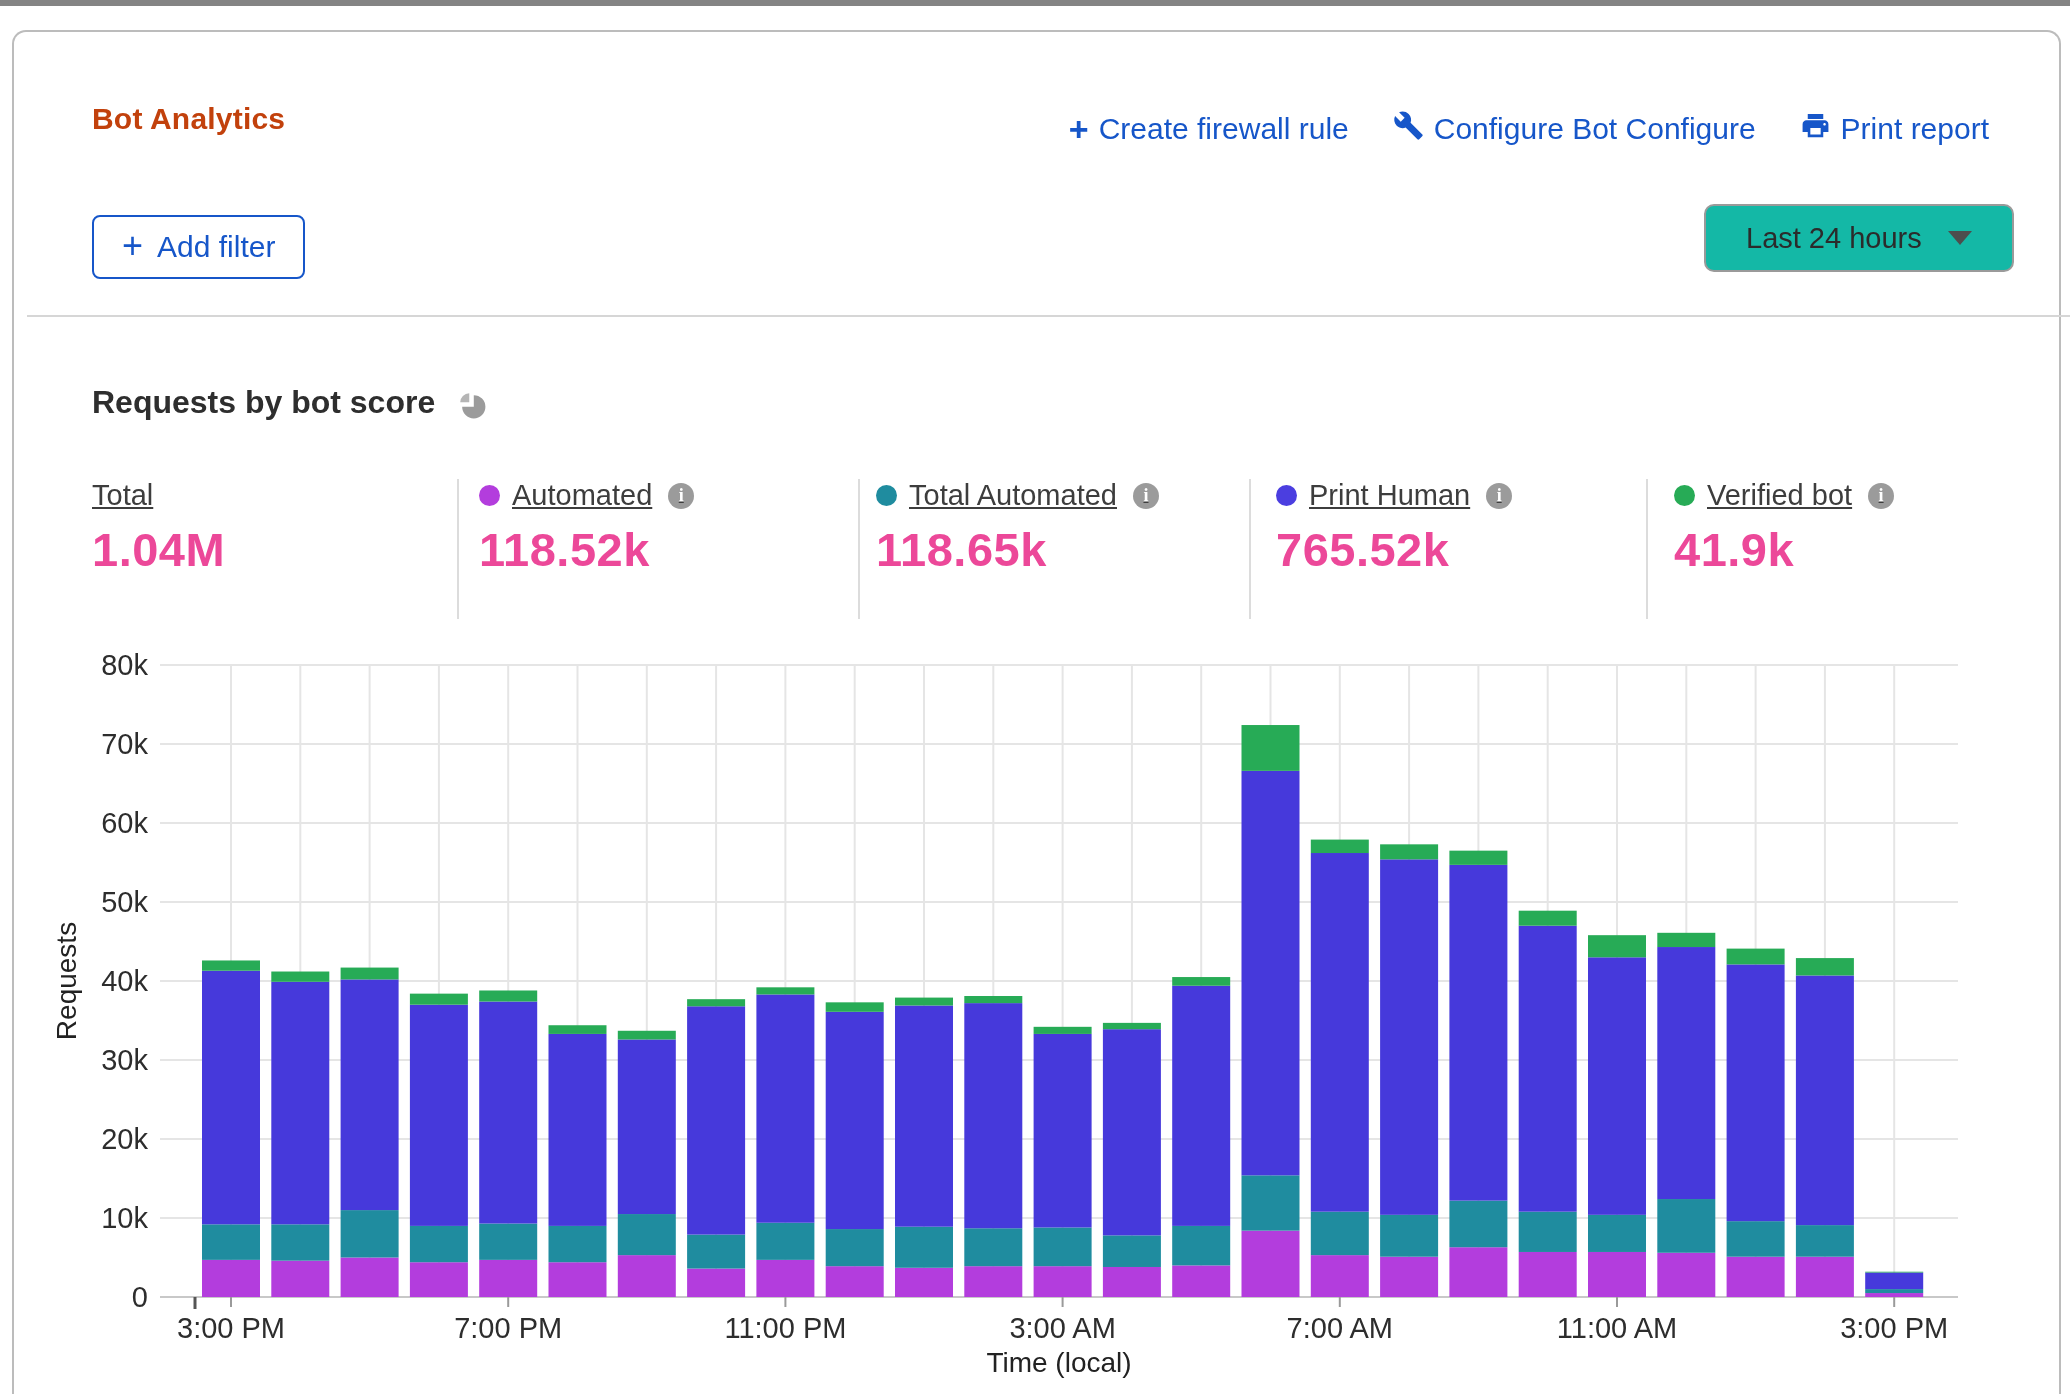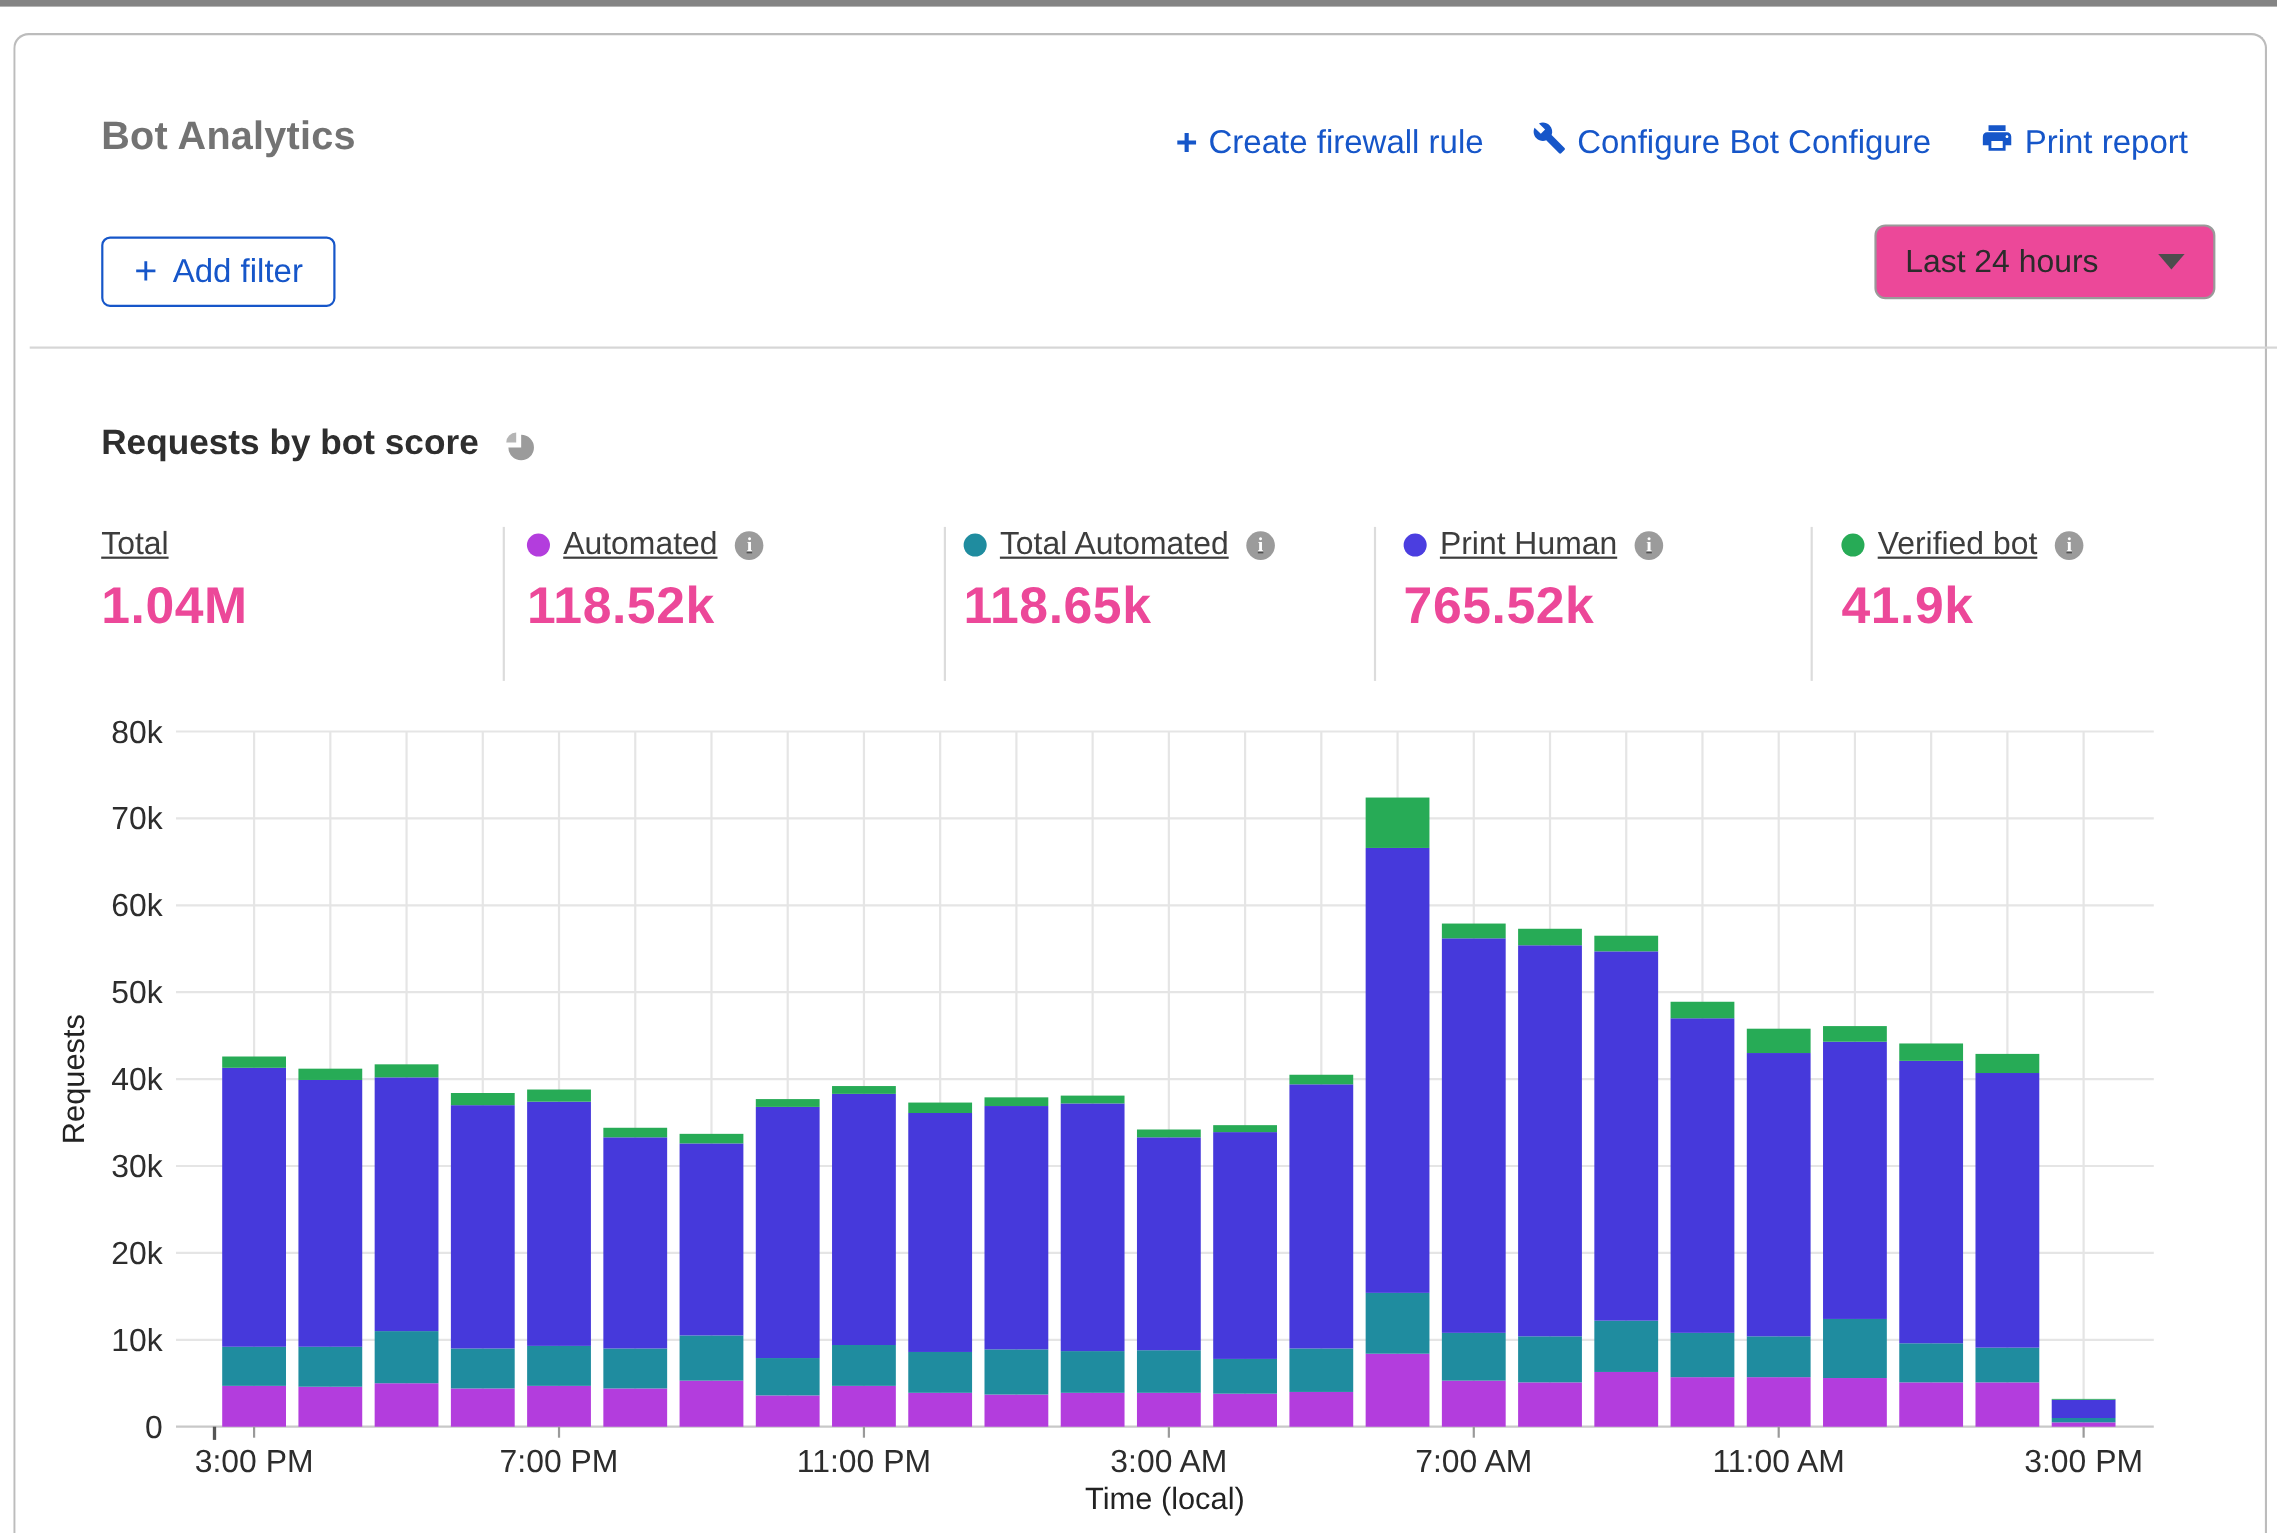--- a/index.html
+++ b/index.html
@@ -2,35 +2,35 @@
 <html><head>
 <meta charset="utf-8">
 <style>
   * { margin:0; padding:0; box-sizing:border-box; }
   body { background:#ffffff; font-family:"Liberation Sans", sans-serif; }
   .page { position:relative; width:2070px; height:1394px; background:#fff; overflow:hidden; }
   .top-strip { position:absolute; left:0; top:0; width:2070px; height:6px; background:#848484; }
   .card { position:absolute; left:12px; top:30px; width:2049px; height:1364px;
           background:#fff; border:2px solid #bcbcbc; border-bottom:none;
           border-radius:14px 14px 0 0; }
-  .page-title { position:absolute; left:78px; top:70px; font-size:36px; font-weight:600;
-                color:#737373; letter-spacing:0.2px; }
+  .page-title { position:absolute; left:78px; top:70px; font-size:30px; font-weight:600;
+                color:#c2410c; letter-spacing:0.2px; }
   .header-actions { position:absolute; top:78px; right:70px; display:flex; gap:44px; align-items:center; }
   .hlink { display:flex; align-items:center; gap:10px; color:#1656c9; font-size:30px;
            text-decoration:none; cursor:pointer; }
   .hlink .plus-glyph { font-size:34px; font-weight:600; line-height:30px; }
   .hlink svg { width:31px; height:31px; fill:#1656c9; }
   .add-filter-btn { position:absolute; left:78px; top:183px; height:64px; padding:0 28px;
         background:#fff; border:2px solid #1656c9; border-radius:8px; color:#1656c9;
         font-size:30px; display:flex; align-items:center; gap:14px; cursor:pointer;
         font-family:"Liberation Sans", sans-serif; }
   .add-filter-btn .plus-glyph { font-size:36px; font-weight:500; margin-top:-3px; }
   .time-select { position:absolute; left:1690px; top:172px; width:310px; height:68px;
-        border:2px solid #9a9a9a; border-radius:10px; background:#ec4899; display:flex;
-        align-items:center; padding:0 26px; font-size:29px; color:#2b2b2b; cursor:pointer;
+        border:2px solid #9a9a9a; border-radius:10px; background:#14b8a6; display:flex;
+        align-items:center; padding:0 40px; font-size:29px; color:#2b2b2b; cursor:pointer;
         justify-content:space-between; }
   .caret-down { width:0; height:0; border-left:12px solid transparent;
         border-right:12px solid transparent; border-top:14px solid #4d4d4d; }
   .header-divider { position:absolute; left:13px; top:283px; width:2048px; height:0;
         border-top:2px solid #d6d6d6; }
   .section-title-row { position:absolute; left:78px; top:352px; display:flex; align-items:flex-end; gap:22px; }
   .section-title { font-size:32px; font-weight:700; color:#2e2e2e; }
   .stats-row { position:absolute; left:0; top:447px; width:2070px; height:150px; }
   .stat { position:absolute; top:0; }
   .stat-label-row { display:flex; align-items:center; gap:12px; font-size:29px; color:#3d3d3d;text-decoration:underline; }

